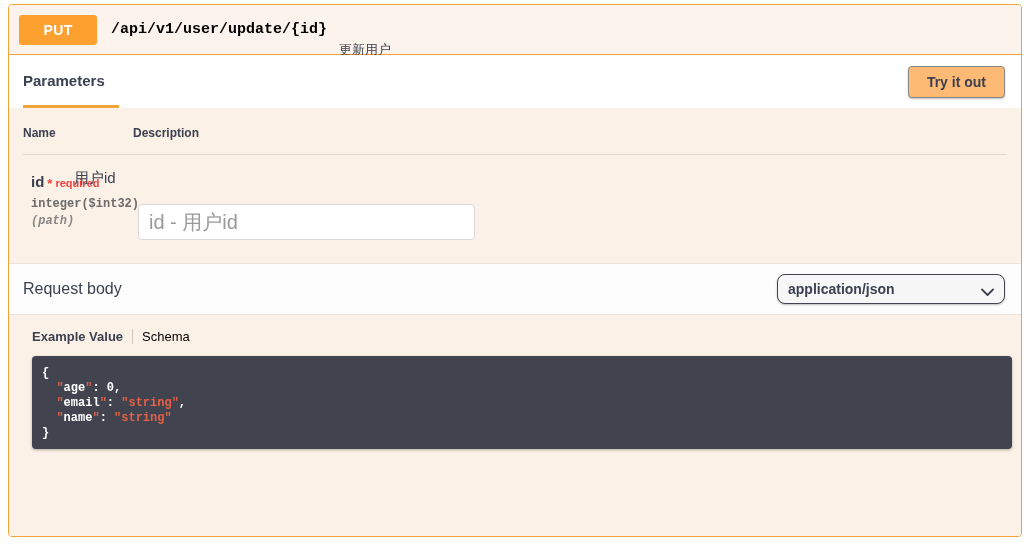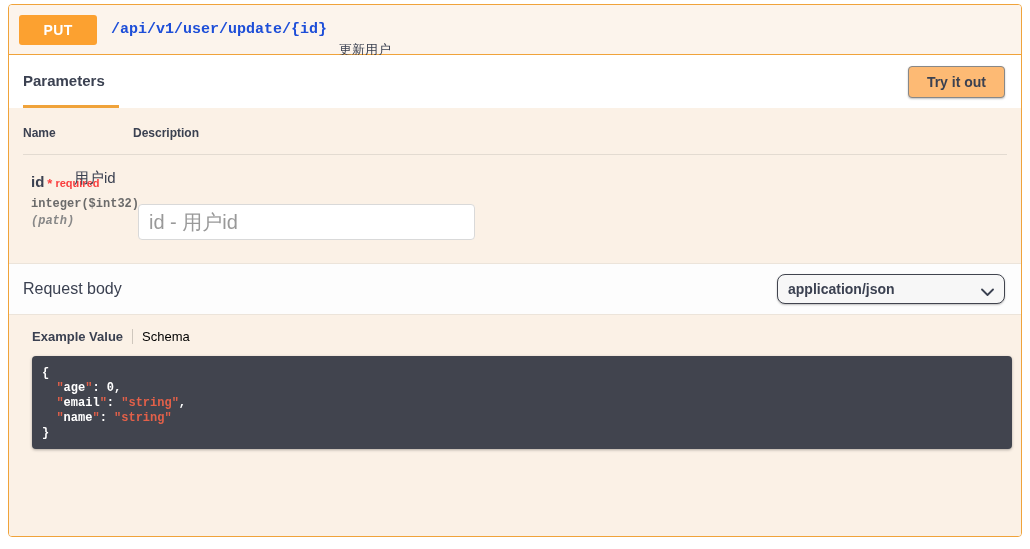--- a/index.html
+++ b/index.html
@@ -49,21 +49,21 @@
     border-radius: 3px;
     padding: 7px 0;
     letter-spacing: 0.4px;
     font-family: "Liberation Sans", sans-serif;
   }
   .op-path {
     margin-left: 14px;
     font-family: "Liberation Mono", monospace;
     font-size: 15px;
     font-weight: bold;
-    color: #1d4ed8;
+    color: #000000;
     letter-spacing: 0px;
   }
   .op-summary {
     margin-left: 12px;
     font-size: 13px;
     color: #3b4151;
     font-family: "Liberation Sans", sans-serif;
     margin-top: 40px;
   }
 

